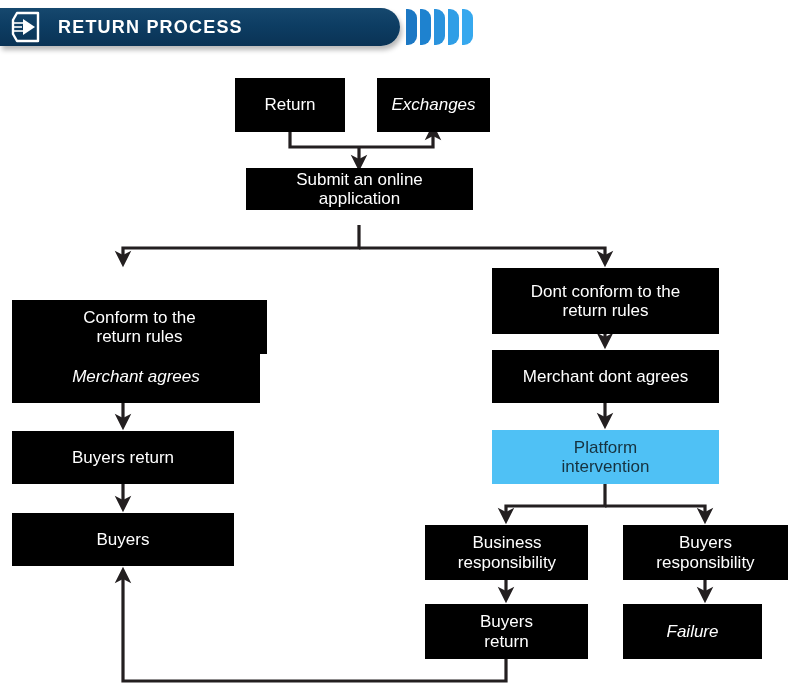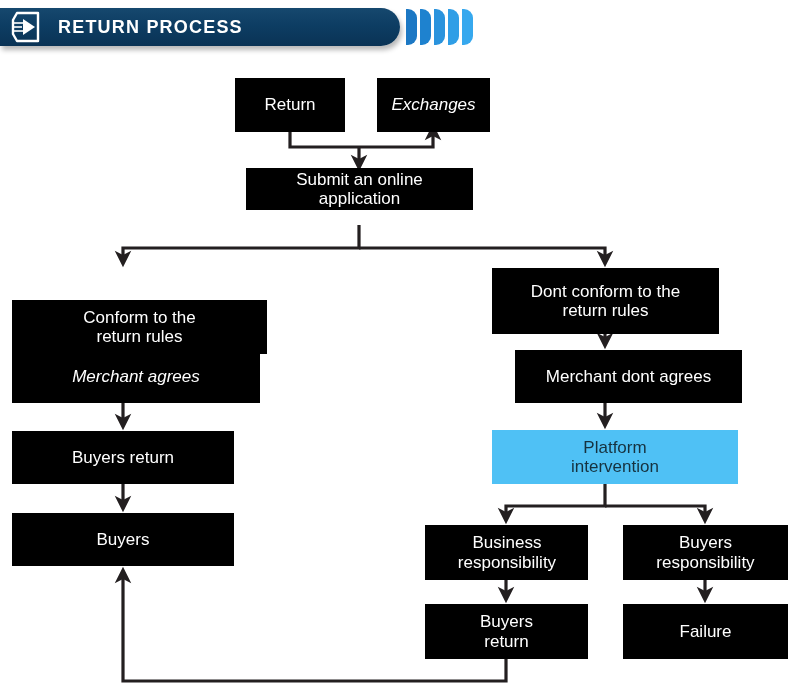--- a/index.html
+++ b/index.html
@@ -145,24 +145,24 @@
       <div class="node dark" style="left: 377px; top: 78px; width: 113px; height: 54px; font-style: italic;">Exchanges</div>
       <div class="node dark" style="left: 246px; top: 168px; width: 227px; height: 42px;">Submit an online
 application</div>
       <div class="node dark" style="left: 12px; top: 268px; width: 255px; height: 54px; margin-top: 32px;">Conform to the
 return rules</div>
       <div class="node dark" style="left: 12px; top: 350px; width: 248px; height: 53px; font-style: italic;">Merchant agrees</div>
       <div class="node dark" style="left: 12px; top: 431px; width: 222px; height: 53px;">Buyers return</div>
       <div class="node dark" style="left: 12px; top: 513px; width: 222px; height: 53px;">Buyers</div>
       <div class="node dark" style="left: 492px; top: 268px; width: 227px; height: 66px;">Dont conform to the
 return rules</div>
-      <div class="node dark" style="left: 492px; top: 350px; width: 227px; height: 53px; margin-left: 23px;">Merchant dont agrees</div>
-      <div class="node light" style="left: 492px; top: 430px; width: 246px; height: 54px;">Platform
+      <div class="node dark" style="left: 492px; top: 350px; width: 227px; height: 53px;">Merchant dont agrees</div>
+      <div class="node light" style="left: 492px; top: 430px; width: 227px; height: 54px;">Platform
 intervention</div>
       <div class="node dark" style="left: 425px; top: 525px; width: 163px; height: 55px; padding-left: 7px;">Business
 responsibility</div>
       <div class="node dark" style="left: 623px; top: 525px; width: 165px; height: 55px;">Buyers
 responsibility</div>
       <div class="node dark" style="left: 425px; top: 604px; width: 163px; height: 55px;">Buyers
 return</div>
-      <div class="node dark" style="left: 623px; top: 604px; width: 165px; height: 55px;">Failure</div>
+      <div class="node dark" style="left: 623px; top: 604px; width: 139px; height: 55px; font-style: italic;">Failure</div>
     </div>
 </div>
 
 </body></html>

